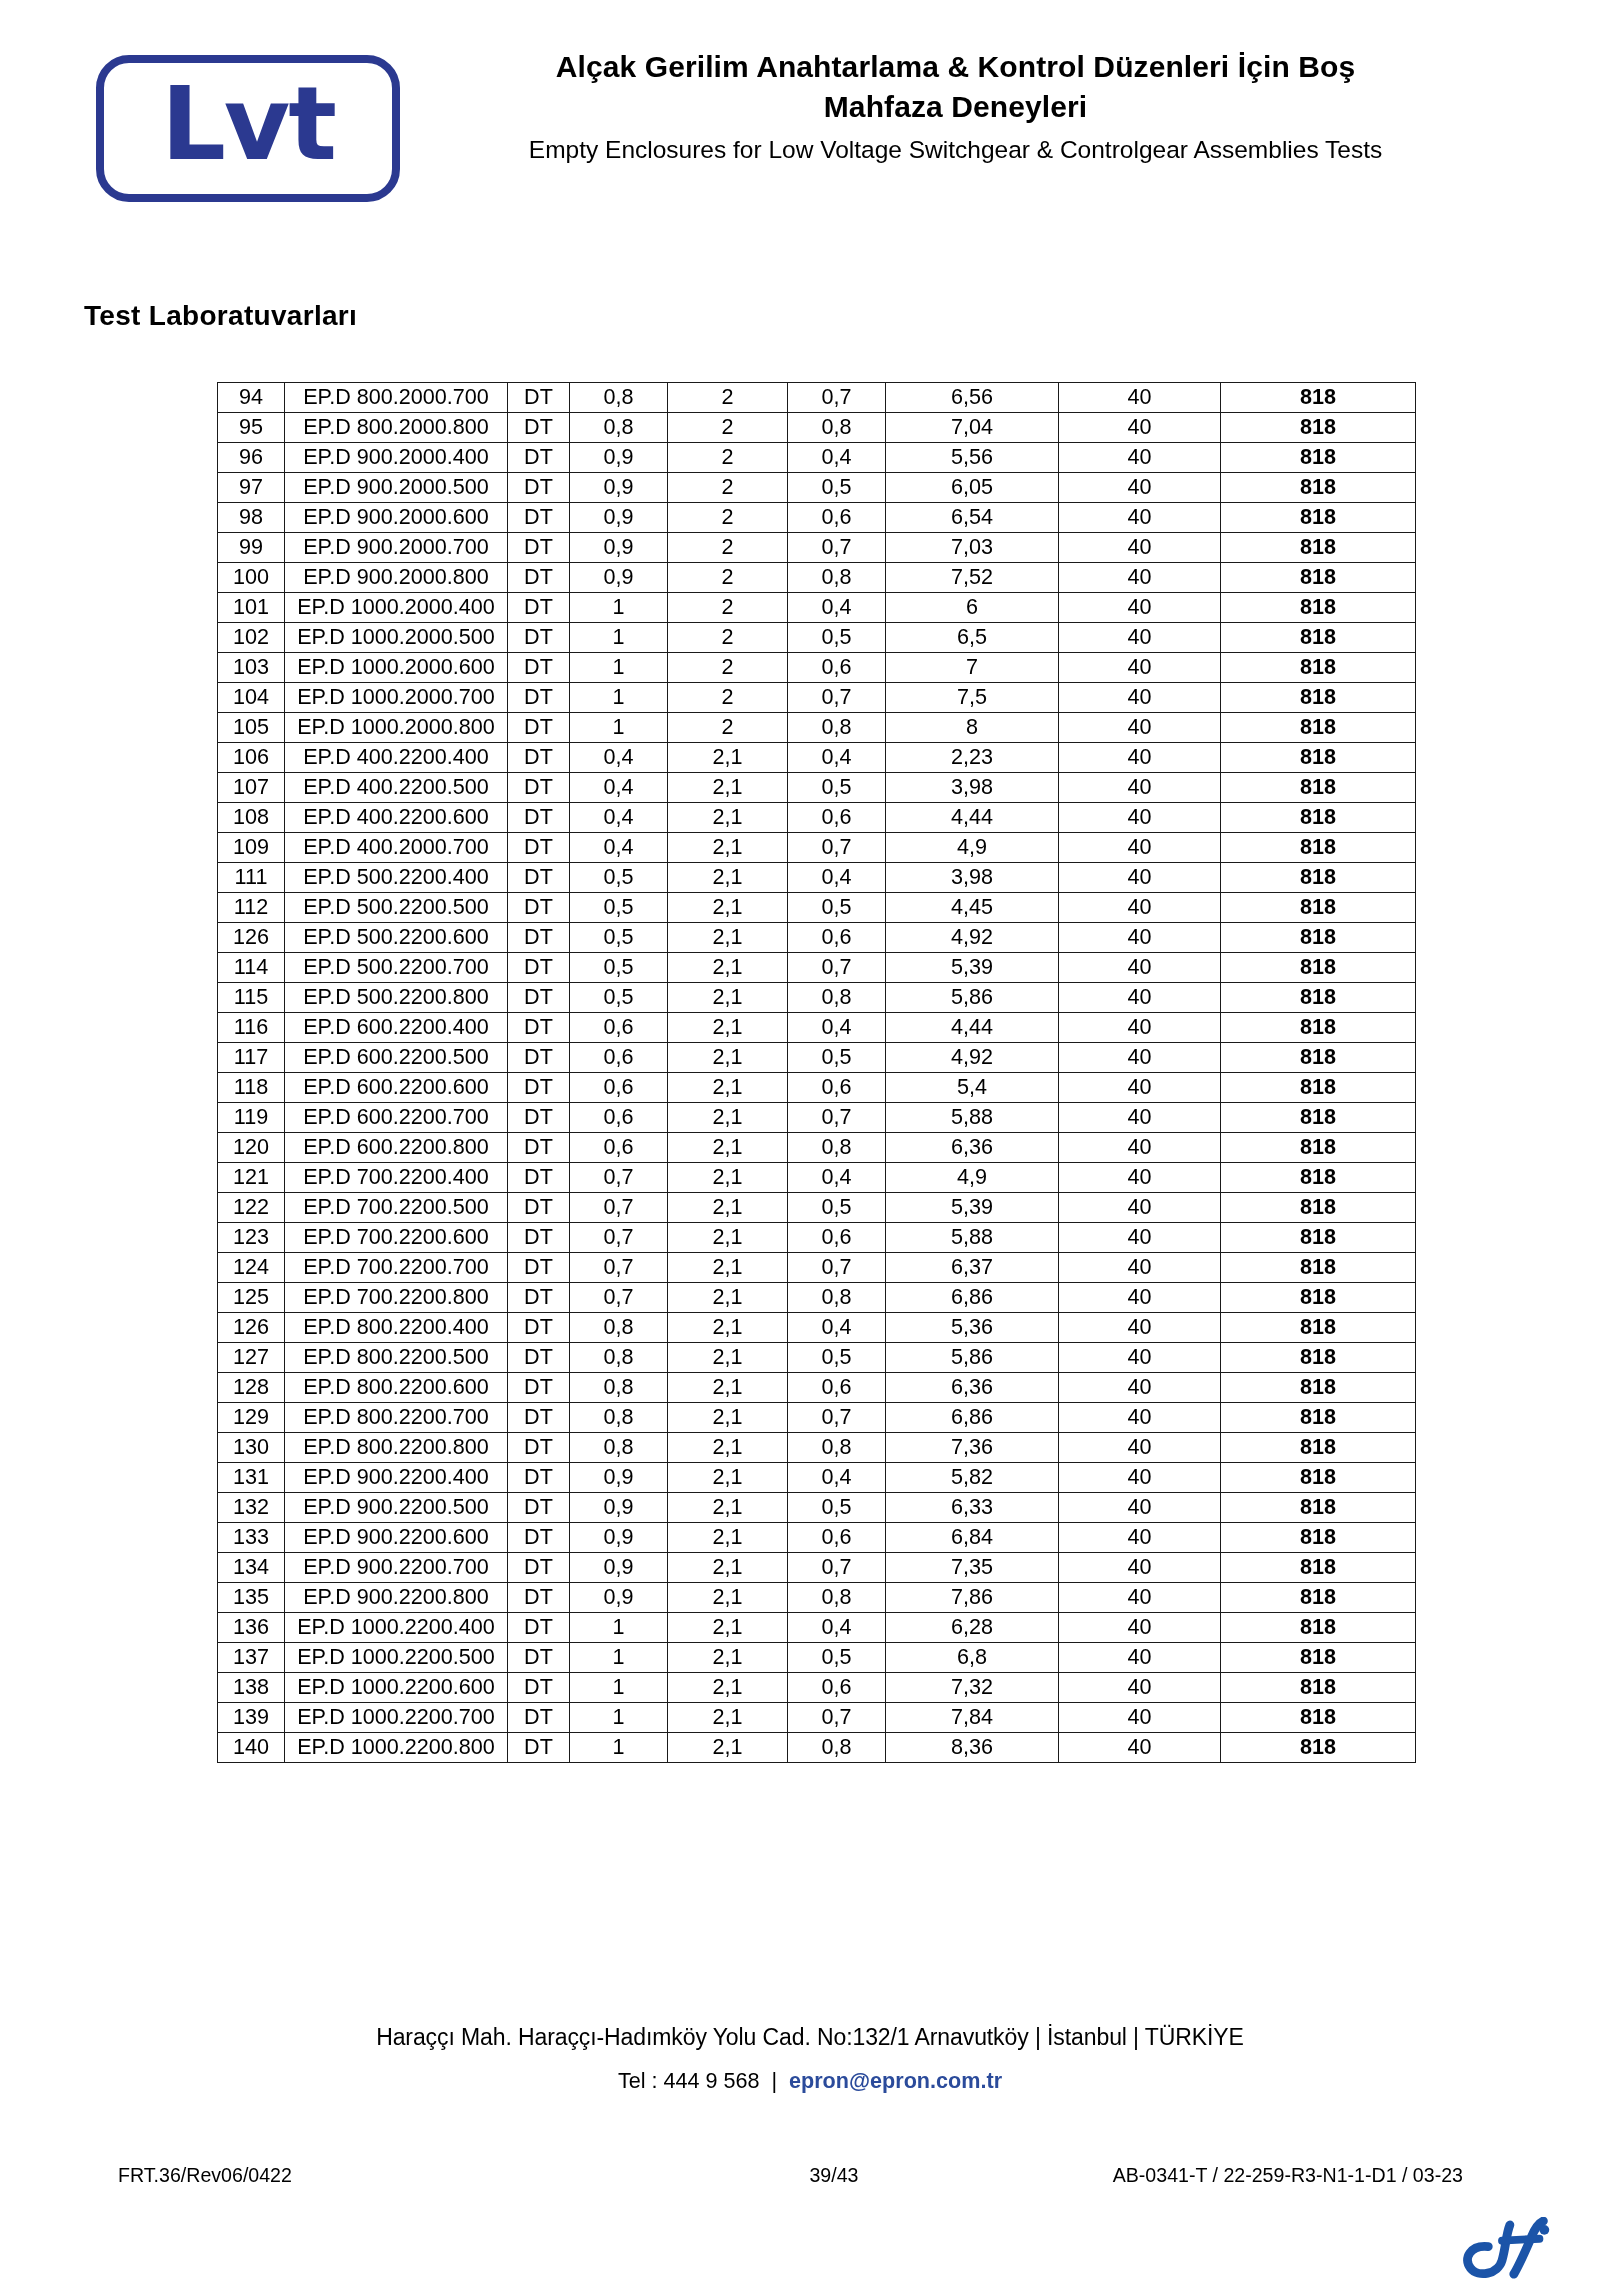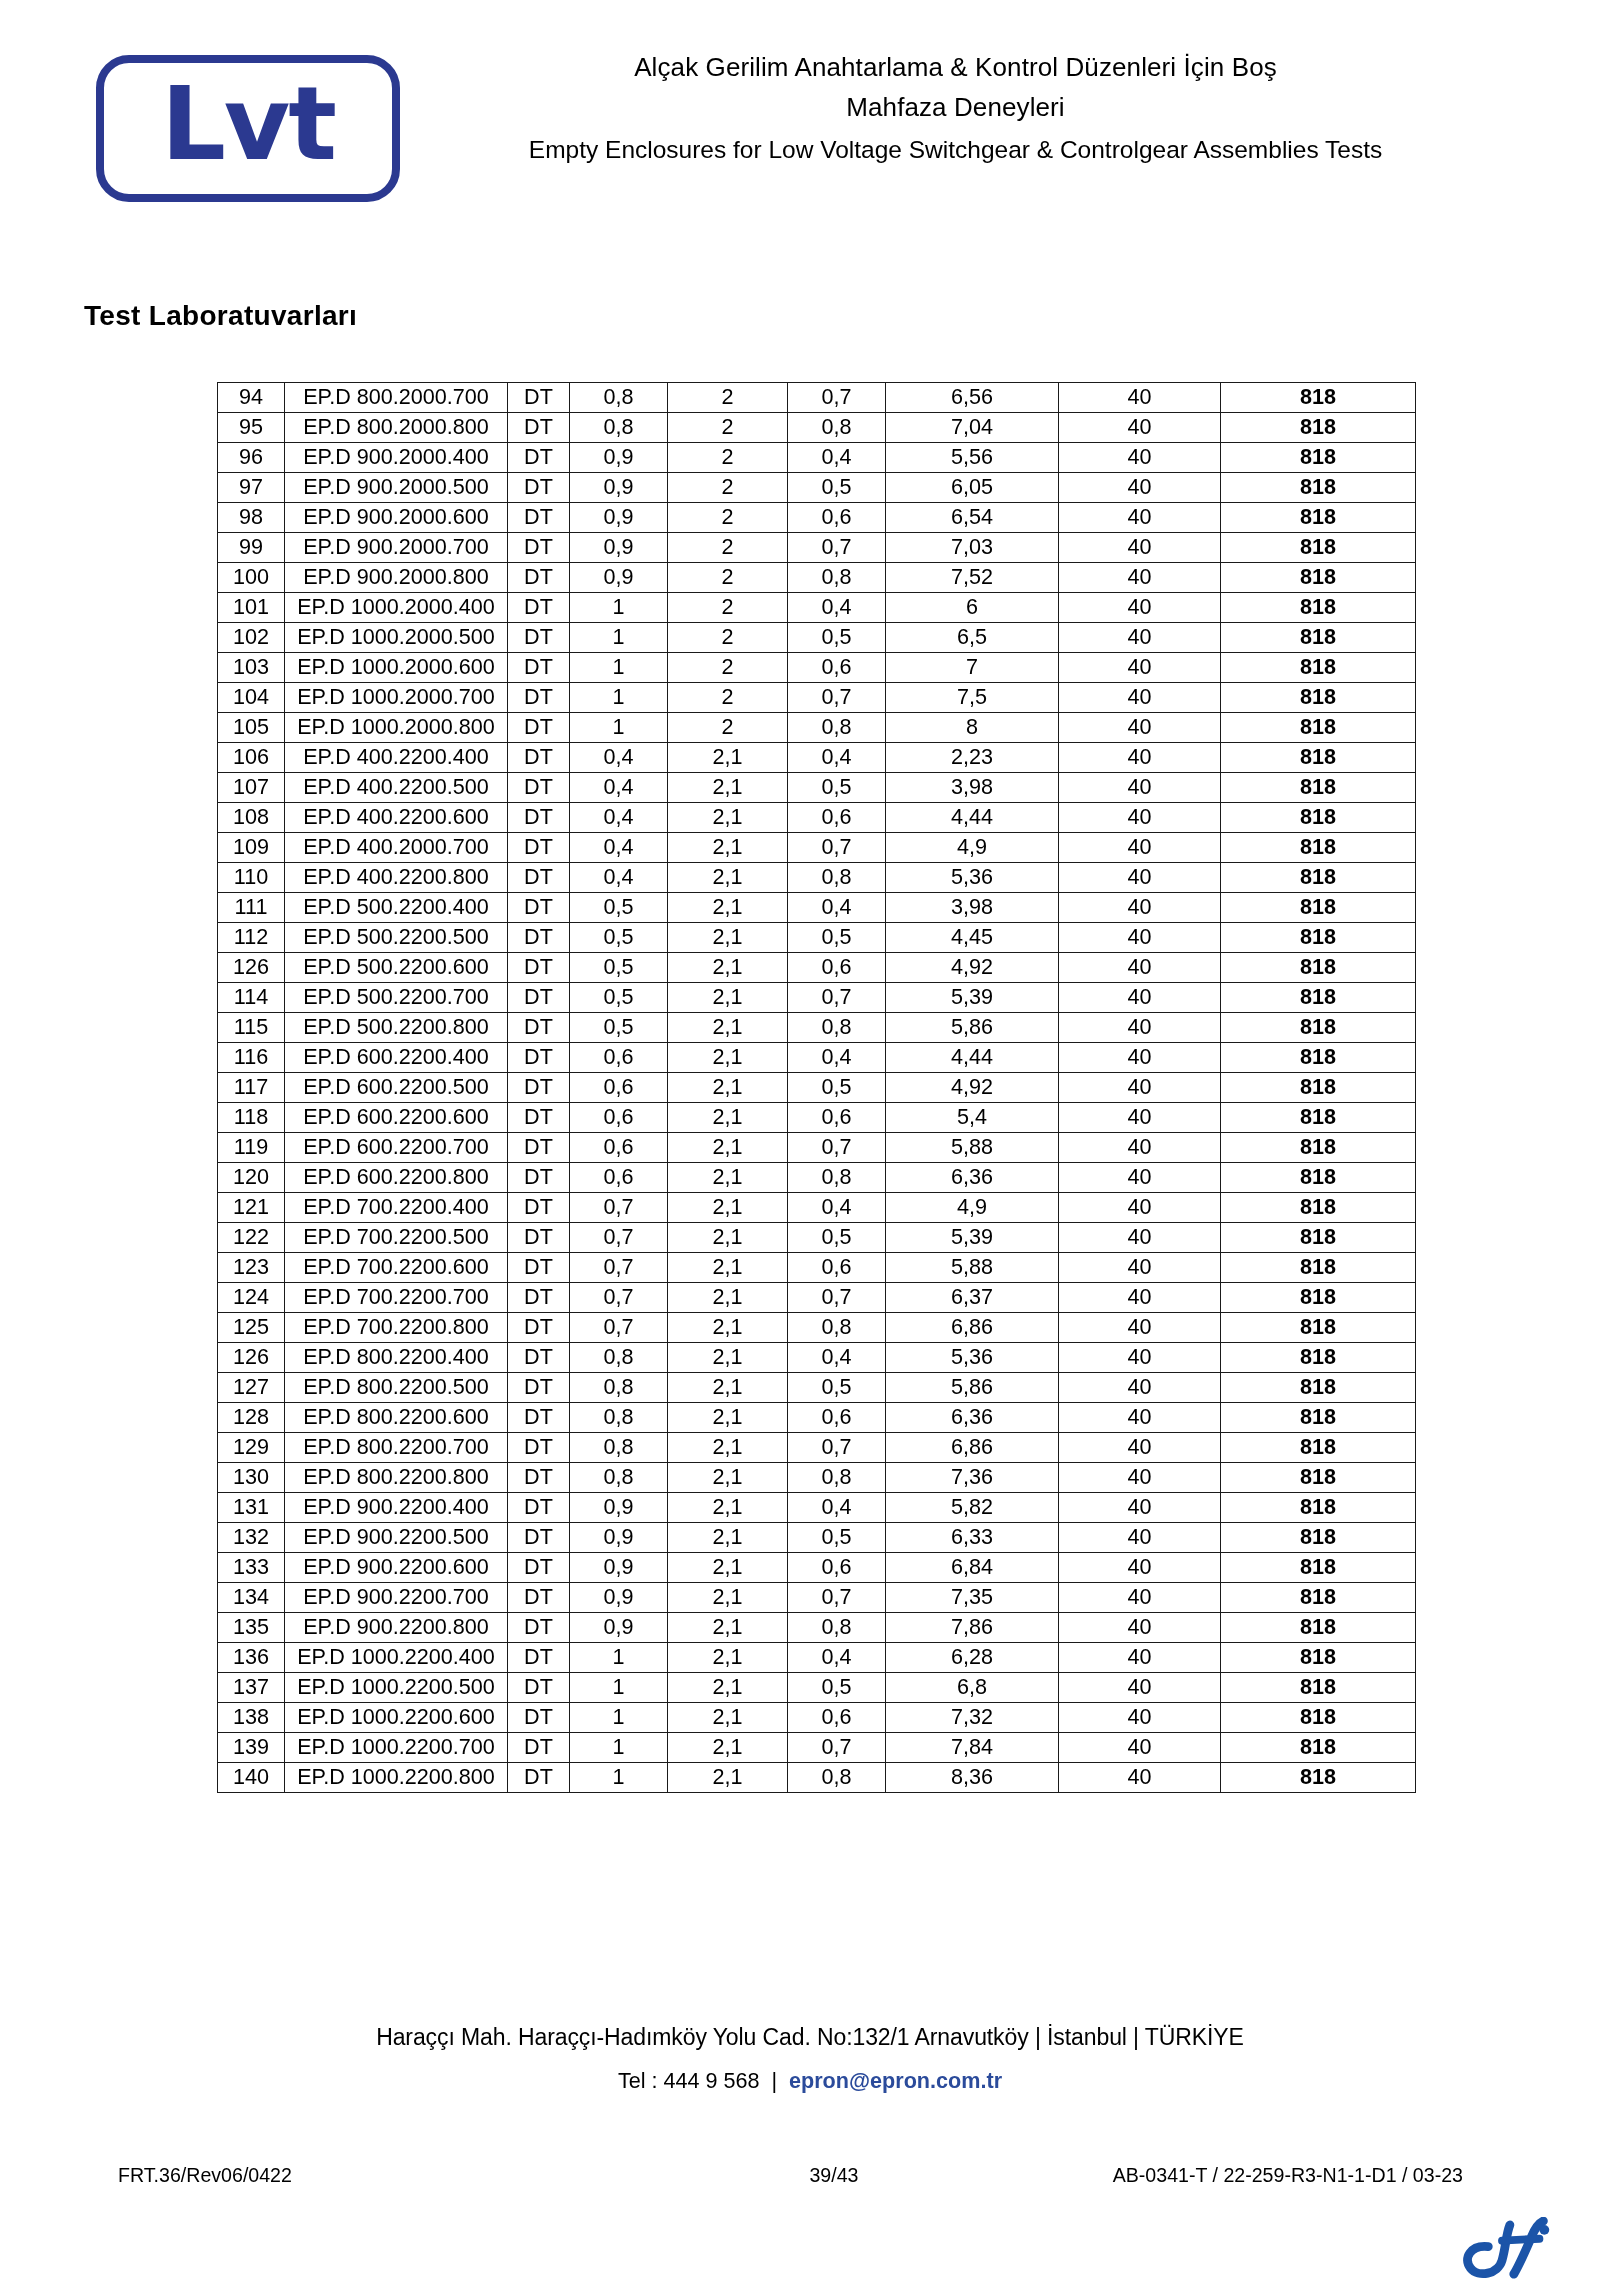--- a/index.html
+++ b/index.html
@@ -56,22 +56,22 @@
     letter-spacing: 0.3px;
   }
   .title-block {
     position: absolute;
     left: 431px;
     top: 0px;
     width: 1049px;
     text-align: center;
   }
   .title-line {
-    font-size: 26px;
-    font-weight: normal;
+    font-size: 30px;
+    font-weight: bold;
     line-height: 40px;
     letter-spacing: 0.1px;
   }
   .subtitle-line {
     font-size: 24.5px;
     font-weight: normal;
     line-height: 35px;
     margin-top: 4.9px;
   }
 
@@ -347,31 +347,20 @@
           <td class="c-code">EP.D 400.2000.700</td>
           <td class="c-type">DT</td>
           <td class="c-a">0,4</td>
           <td class="c-b">2,1</td>
           <td class="c-c">0,7</td>
           <td class="c-area">4,9</td>
           <td class="c-mass">40</td>
           <td class="c-result">818</td>
         </tr>
         <tr>
-          <td class="c-no">110</td>
-          <td class="c-code">EP.D 400.2200.800</td>
-          <td class="c-type">DT</td>
-          <td class="c-a">0,4</td>
-          <td class="c-b">2,1</td>
-          <td class="c-c">0,8</td>
-          <td class="c-area">5,36</td>
-          <td class="c-mass">40</td>
-          <td class="c-result">818</td>
-        </tr>
-        <tr>
           <td class="c-no">111</td>
           <td class="c-code">EP.D 500.2200.400</td>
           <td class="c-type">DT</td>
           <td class="c-a">0,5</td>
           <td class="c-b">2,1</td>
           <td class="c-c">0,4</td>
           <td class="c-area">3,98</td>
           <td class="c-mass">40</td>
           <td class="c-result">818</td>
         </tr>

